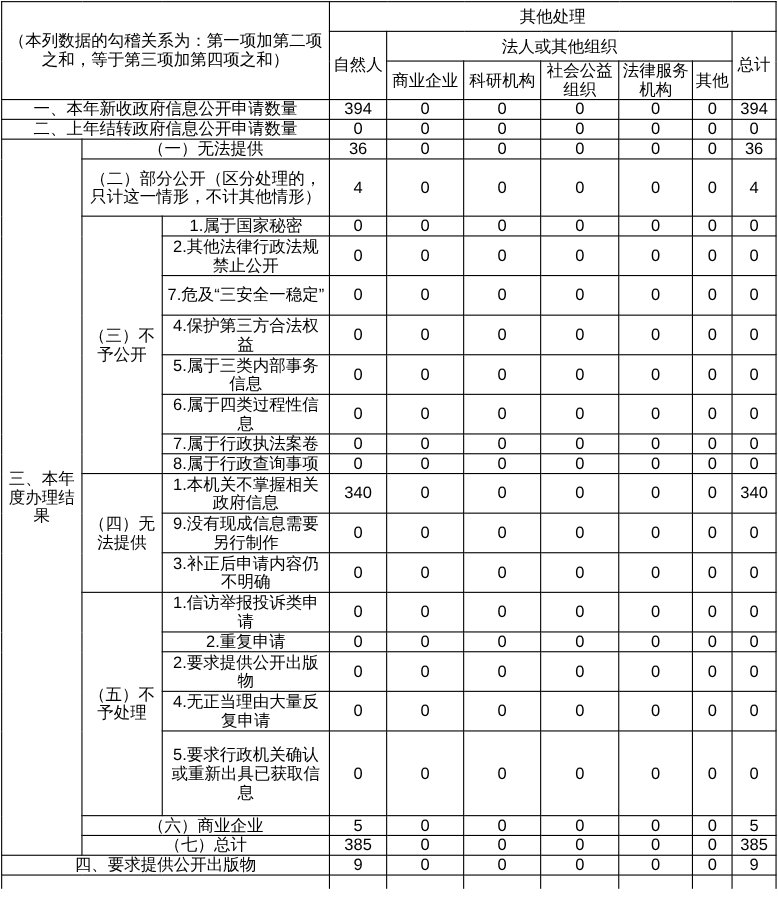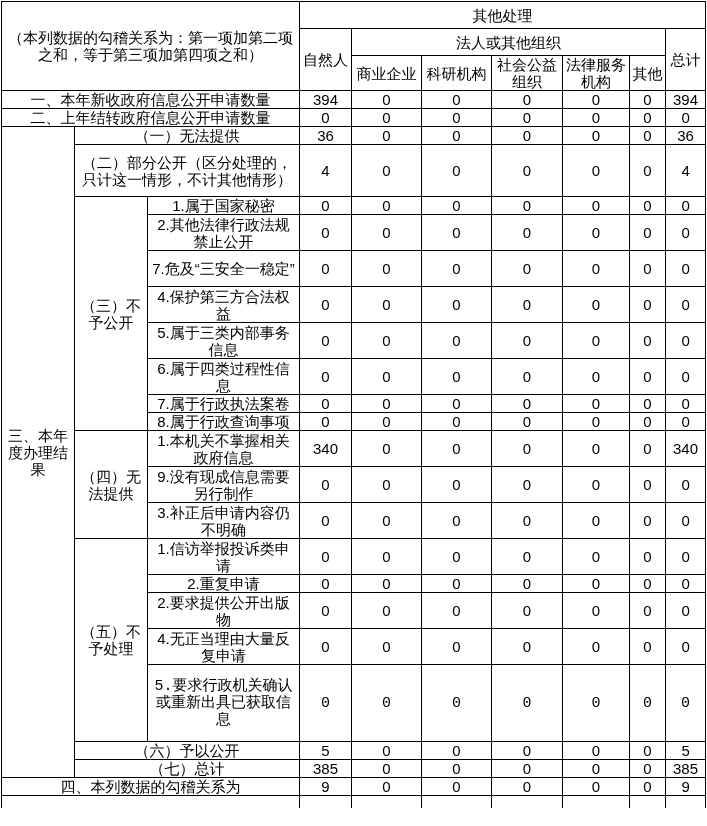--- a/index.html
+++ b/index.html
@@ -26,21 +26,21 @@
     padding: 0 2px;
     line-height: 17px;
     overflow: hidden;
     word-break: break-all;
   }
   tr.rhA { height: 27px; }   
   tr.rhB { height: 33px; }   
   tr.rh1 { height: 18px; }   
   tr.rh2 { height: 36px; }   
   tr.rh3 { height: 52px; }   
-  tr.rh5 { height: 77px; font-family: Liberation Mono, monospace; }   
+  tr.rh5 { height: 77px; }   
   tr.rstub { height: 12px; } 
   tr.rstub td { border-bottom: none; }
   td.note { line-height: 19px; margin-left: 33px; }
 </style>
 </head>
 <body>
 
 <div class="viewport">
 <table class="report">
   <colgroup>
@@ -279,42 +279,42 @@
     <td>0</td>
           <td>0</td>
           <td>0</td>
           <td>0</td>
           <td>0</td>
           <td>0</td>
           <td>0</td>
   </tr>
 
   <tr class="rh1">
-    <td colspan="2">（六）予以公开</td>
+    <td colspan="2">（六）商业企业</td>
     <td>5</td>
           <td>0</td>
           <td>0</td>
           <td>0</td>
           <td>0</td>
           <td>0</td>
           <td>5</td>
   </tr>
   <tr class="rh1">
     <td colspan="2">（七）总计</td>
     <td>385</td>
           <td>0</td>
           <td>0</td>
           <td>0</td>
           <td>0</td>
           <td>0</td>
           <td>385</td>
   </tr>
 
   <tr class="rh1">
-    <td colspan="3">四、本列数据的勾稽关系为</td>
+    <td colspan="3">四、要求提供公开出版物</td>
     <td>9</td>
           <td>0</td>
           <td>0</td>
           <td>0</td>
           <td>0</td>
           <td>0</td>
           <td>9</td>
   </tr>
 
   <tr class="rstub">

